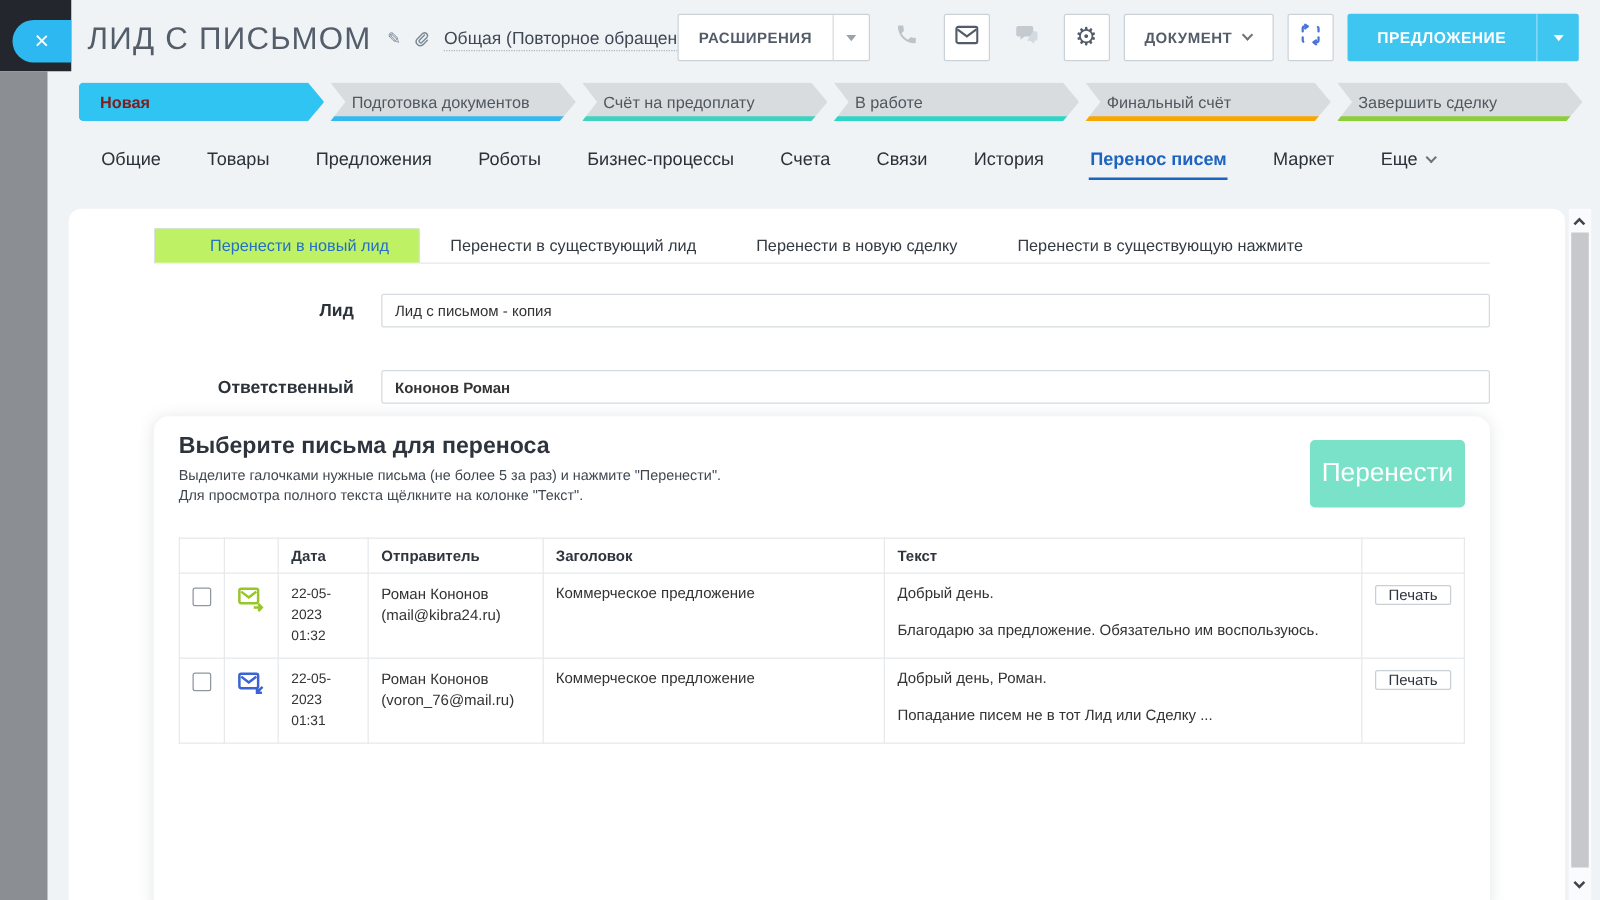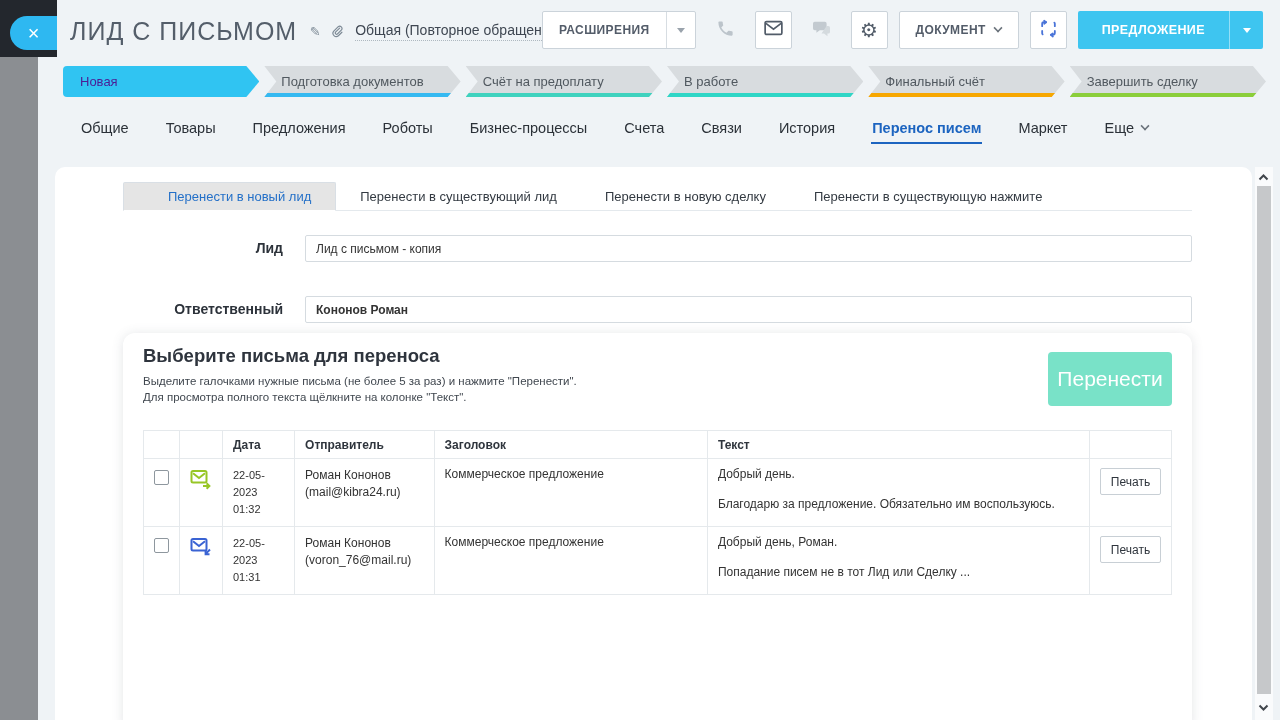--- a/index.html
+++ b/index.html
@@ -41,40 +41,40 @@
     align-items:center; justify-content:center; }
   .btn-blue .caret { border-top-color:#fff; }
   .gear-glyph { font-size:20px; color:#525c69; line-height:1; }
 
   
   .stagebar { position:absolute; left:63px; top:66px; right:14px; height:31px; display:flex; gap:5px; }
   .stage { position:relative; flex:1; background:#d8dcdf; color:#50585f; font-size:13px;
     line-height:31px; padding-left:17px; cursor:pointer; white-space:nowrap; overflow:hidden;
     clip-path:polygon(0 0, calc(100% - 13px) 0, 100% 50%, calc(100% - 13px) 100%, 0 100%, 12px 50%); }
   .stage.first { clip-path:polygon(0 0, calc(100% - 13px) 0, 100% 50%, calc(100% - 13px) 100%, 0 100%);
-    border-radius:4px 0 0 4px; color:#4c1d95; }
+    border-radius:4px 0 0 4px; color:#7f1d1d;font-weight:bold; }
   .stage-underline { position:absolute; left:0; right:0; bottom:0; height:4px; }
 
   
   .tabs { position:absolute; left:80px; top:107px; height:45px; display:flex; gap:35px; align-items:center; }
   .tab { font-size:14.5px; color:#2b3138; cursor:pointer; padding:4px 1px 6px; border-bottom:2px solid transparent;
     display:flex; align-items:center; gap:7px; }
   .tab.active { font-weight:bold; }
   .chev { width:8px; height:8px; border-right:2px solid #6b737c; border-bottom:2px solid #6b737c;
     transform:rotate(45deg) scale(.8); margin-top:-4px; }
 
   
   .panel { position:absolute; left:55px; top:167px; width:1197px; height:553px; background:#fff;
     border-radius:10px 10px 0 0; overflow:hidden; }
 
   .subtabs { position:absolute; left:68px; right:60px; top:15px; height:29px; display:flex;
     border-bottom:1px solid #e4e9ed; }
   .subtab { font-size:13px; color:#333a42; padding:0 24px; display:flex; align-items:center; cursor:pointer; }
   .subtab.active { border:1px solid #d9dfe5; border-bottom:1px solid #fff; margin-bottom:-1px;
-    background:#e5e5e5; border-radius:2px 2px 0 0;padding-left:44px; }
+    background:#bef264; border-radius:2px 2px 0 0;padding-left:44px; }
 
   .form-row { position:absolute; left:0; right:60px; height:27px; display:flex; }
   .form-row.r1 { top:68px; } .form-row.r2 { top:129px; }
   .form-label { width:228px; text-align:right; font-size:14px; font-weight:bold; color:#2c323a; line-height:27px; }
   .form-input { margin-left:22px; flex:1; height:27px; border:1px solid #d5dbe0; border-radius:2px;
     font-family:inherit; font-size:12px; color:#333; padding:0 10px; }
   .form-input.bold { font-weight:bold; }
 
   
   .card { position:absolute; left:68px; top:166px; width:1069px; height:400px; background:#fff;
@@ -92,21 +92,21 @@
   table.mail td { padding:8px 10px; }
   .col-cb { width:32px; } .col-ic { width:36px; } .col-date { width:73px; } .col-sender { width:140px; }
   .col-subj { width:280px; } .col-text { width:393px; } .col-act { width:75px; }
   td.c-date { font-size:11px; line-height:17px; }
   td.c-sender { line-height:17px; }
   td.c-text p { margin:0 0 15px; line-height:15px; }
   td.c-text p:last-child { margin-bottom:0; }
   .cb { display:block; width:15px; height:15px; border:1px solid #8e979e; border-radius:2px;
     background:#fff; margin:3px auto 0; cursor:pointer; }
   .env { display:block; margin:2px auto 0; }
-  .print-btn { display:block; margin:1px auto 0; width:61px; height:27px; background:#fff;
+  .print-btn { display:block; margin:1px auto 0; width:61px; height:16px; background:#fff;
     border:1px solid #c8cfd5; border-radius:2px; font-family:inherit; font-size:12px; color:#2f353d; cursor:pointer; }
 
   
   .scrollbar { position:absolute; right:7px; top:167px; width:18px; height:553px; background:#fafbfc; }
   .sb-thumb { position:absolute; left:2px; top:19px; bottom:26px; width:14px; background:#c6c8ca; cursor:pointer; }
   .sb-arrow { position:absolute; left:3px; width:11px; height:11px; cursor:pointer; }
   .sb-arrow svg { display:block; }
   .sb-up { top:5px; } .sb-down { bottom:7px; }
 </style>
 </head>

